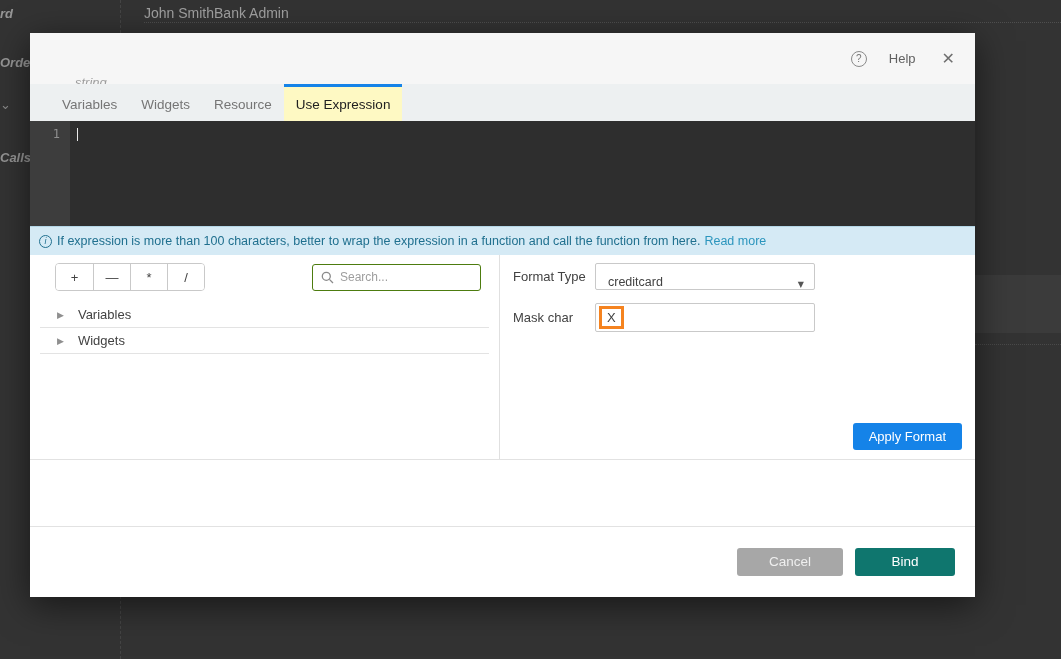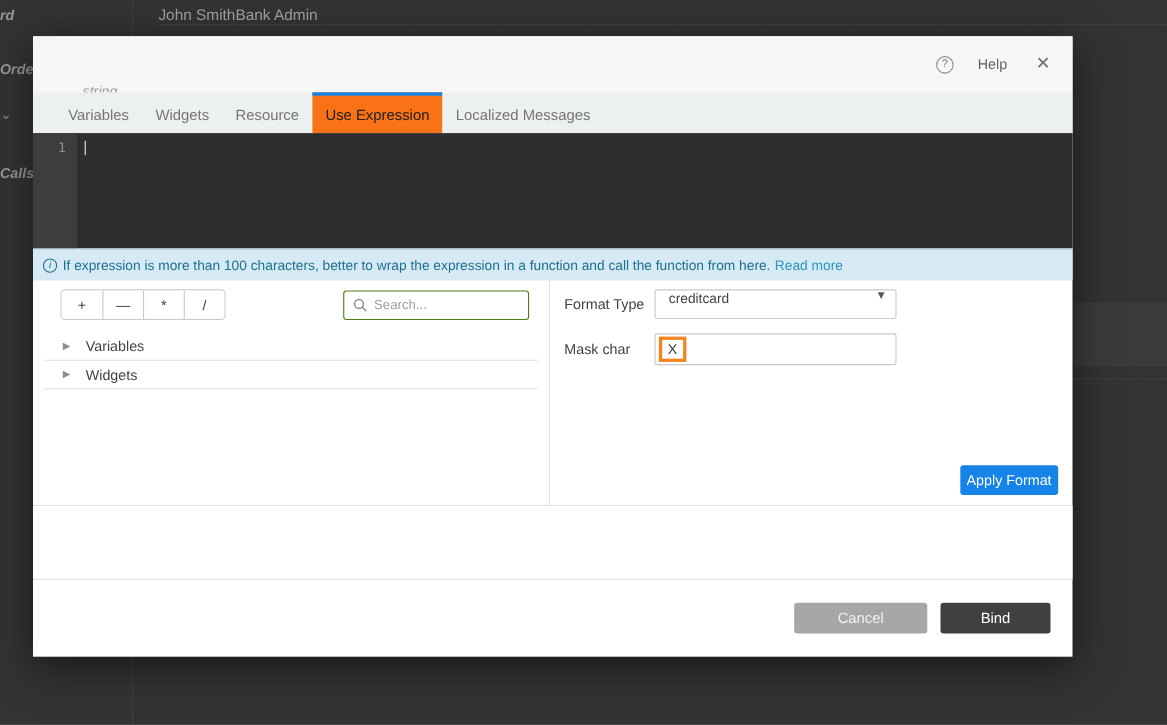--- a/index.html
+++ b/index.html
@@ -28,21 +28,21 @@
   .modal-subtitle { font-size:13px; font-style:italic; color:#9e9e9e; margin-left:10px;margin-top:47px; }
   .header-right { margin-left:auto; display:flex; align-items:center; }
   .help-icon { width:16px; height:16px; border:1px solid #8a8a8a; border-radius:50%; color:#757575;
                font-size:10px; display:flex; align-items:center; justify-content:center; }
   .help-label { font-size:13px; color:#616161; margin-left:22px; }
   .close-icon { font-size:16px; color:#6f6f6f; margin-left:26px; cursor:default; line-height:1; }
 
   .tab-bar { height:37px; flex:none; background:#edf0f1; display:flex; padding-left:20px; }
   .tab { padding:0 12px; font-size:13.5px; color:#757575; display:flex; align-items:center; cursor:default;
          border-top:3px solid transparent; }
-  .tab.active { background:#f97316; color:#212121; border-top:3px solid #1583e8; }
+  .tab.active { background:#fef9c3; color:#212121; border-top:3px solid #1583e8; }
 
   .editor { height:105px; flex:none; background:#2e2e2e; display:flex; font-family:"DejaVu Sans Mono", monospace; font-size:12px; }
   .gutter { width:40px; flex:none; background:#3d3d3d; color:#8f8f8f; text-align:right; padding:6px 10px 0 0; }
   .code-area { flex:1; color:#ededed; padding:6px 0 0 6px; white-space:pre; }
   .caret { display:inline-block; width:1px; height:13px; background:#e8e8e8; vertical-align:text-bottom; margin-left:1px; }
 
   .banner { height:29px; flex:none; background:#d5eaf5; border-top:1px solid #b4d6e6; display:flex; align-items:center;
             padding-left:9px; font-size:12.5px; color:#20708f; }
   .info-icon { width:13px; height:13px; flex:none; border:1px solid #20708f; border-radius:50%; font-size:9px;
                display:flex; align-items:center; justify-content:center; margin-right:5px; font-style:italic; }
@@ -64,37 +64,37 @@
   .tree-row { height:26px; display:flex; align-items:center; padding-left:17px; border-bottom:1px solid #e3e3e3; cursor:pointer; }
   .tree-arrow { color:#8f8f8f; font-size:9px; margin-right:14px; font-family:"DejaVu Sans", sans-serif; }
   .tree-label { font-size:13px; color:#424242; }
 
   .right-panel { flex:1; position:relative; }
   .fmt-row { position:absolute; left:13px; right:13px; display:flex; align-items:center; }
   .fmt-row-1 { top:8px; }
   .fmt-row-2 { top:48px; }
   .fmt-label { width:82px; flex:none; font-size:13px; color:#424242; }
   .fmt-select { width:220px; height:27px; border:1px solid #c9c9c9; border-radius:2px; background:#fff;
-                position:relative; display:flex; align-items:flex-start; padding-left:12px; cursor:pointer; }
+                position:relative; display:flex; align-items:flex-end; padding-left:12px; cursor:pointer; }
   .fmt-select-value { font-size:12.5px; color:#424242; }
   .dd-arrow { position:absolute; right:10px; font-size:8px; color:#555; font-family:"DejaVu Sans", sans-serif; }
   .mask-input { width:220px; height:29px; border:1px solid #c9c9c9; border-radius:2px; background:#fff;
                 display:flex; align-items:center; padding-left:3px; }
   .mask-highlight { border:3px solid #f5831f; background:#fff; padding:1px 5px; font-size:13px; color:#424242; line-height:15px; }
-  .apply-btn { position:absolute; right:13px; bottom:9px; height:27px; padding:0 6px; background:#1583e8;
+  .apply-btn { position:absolute; right:13px; bottom:9px; height:27px; padding:0 16px; background:#1583e8;
                color:#fff; font-size:13px; border:none; border-radius:3px; cursor:pointer; }
 
   .spacer { height:66px; flex:none; background:#fff; }
 
   .modal-footer { height:70px; flex:none; border-top:1px solid #e2e2e2; display:flex; align-items:center;
                   justify-content:flex-end; padding-right:20px; gap:12px; }
   .btn { height:28px; border:none; border-radius:3px; font-size:13.5px; color:#ffffff; cursor:pointer;
          font-family:"Liberation Sans", sans-serif; }
-  .btn-cancel { width:121px; background:#a7a7a7; color:#efefef; }
-  .btn-bind { width:100px; background:#404040; }
+  .btn-cancel { width:106px; background:#a7a7a7; color:#efefef; }
+  .btn-bind { width:100px; background:#0f766e; }
 </style>
 </head>
 <body>
 
 <div class="bg-layer">
   <div class="bg-sidebar-divider"></div>
   <div class="bg-dotted-top"></div>
   <span class="bg-sidebar-item bg-item-0">rd</span>
   <span class="bg-sidebar-item bg-item-1">Order</span>
   <span class="bg-partial-glyph">⌄</span>
@@ -113,21 +113,20 @@
       <span class="help-label">Help</span>
       <span class="close-icon">✕</span>
     </span>
   </div>
 
   <div class="tab-bar">
     <div class="tab">Variables</div>
     <div class="tab">Widgets</div>
     <div class="tab">Resource</div>
     <div class="tab active">Use Expression</div>
-    <div class="tab">Localized Messages</div>
   </div>
 
   <div class="editor">
     <div class="gutter">1</div>
     <div class="code-area"><span class="caret"></span></div>
   </div>
 
   <div class="banner">
     <span class="info-icon">i</span>
     <span>If expression is more than 100 characters, better to wrap the expression in a function and call the function from here.</span>

